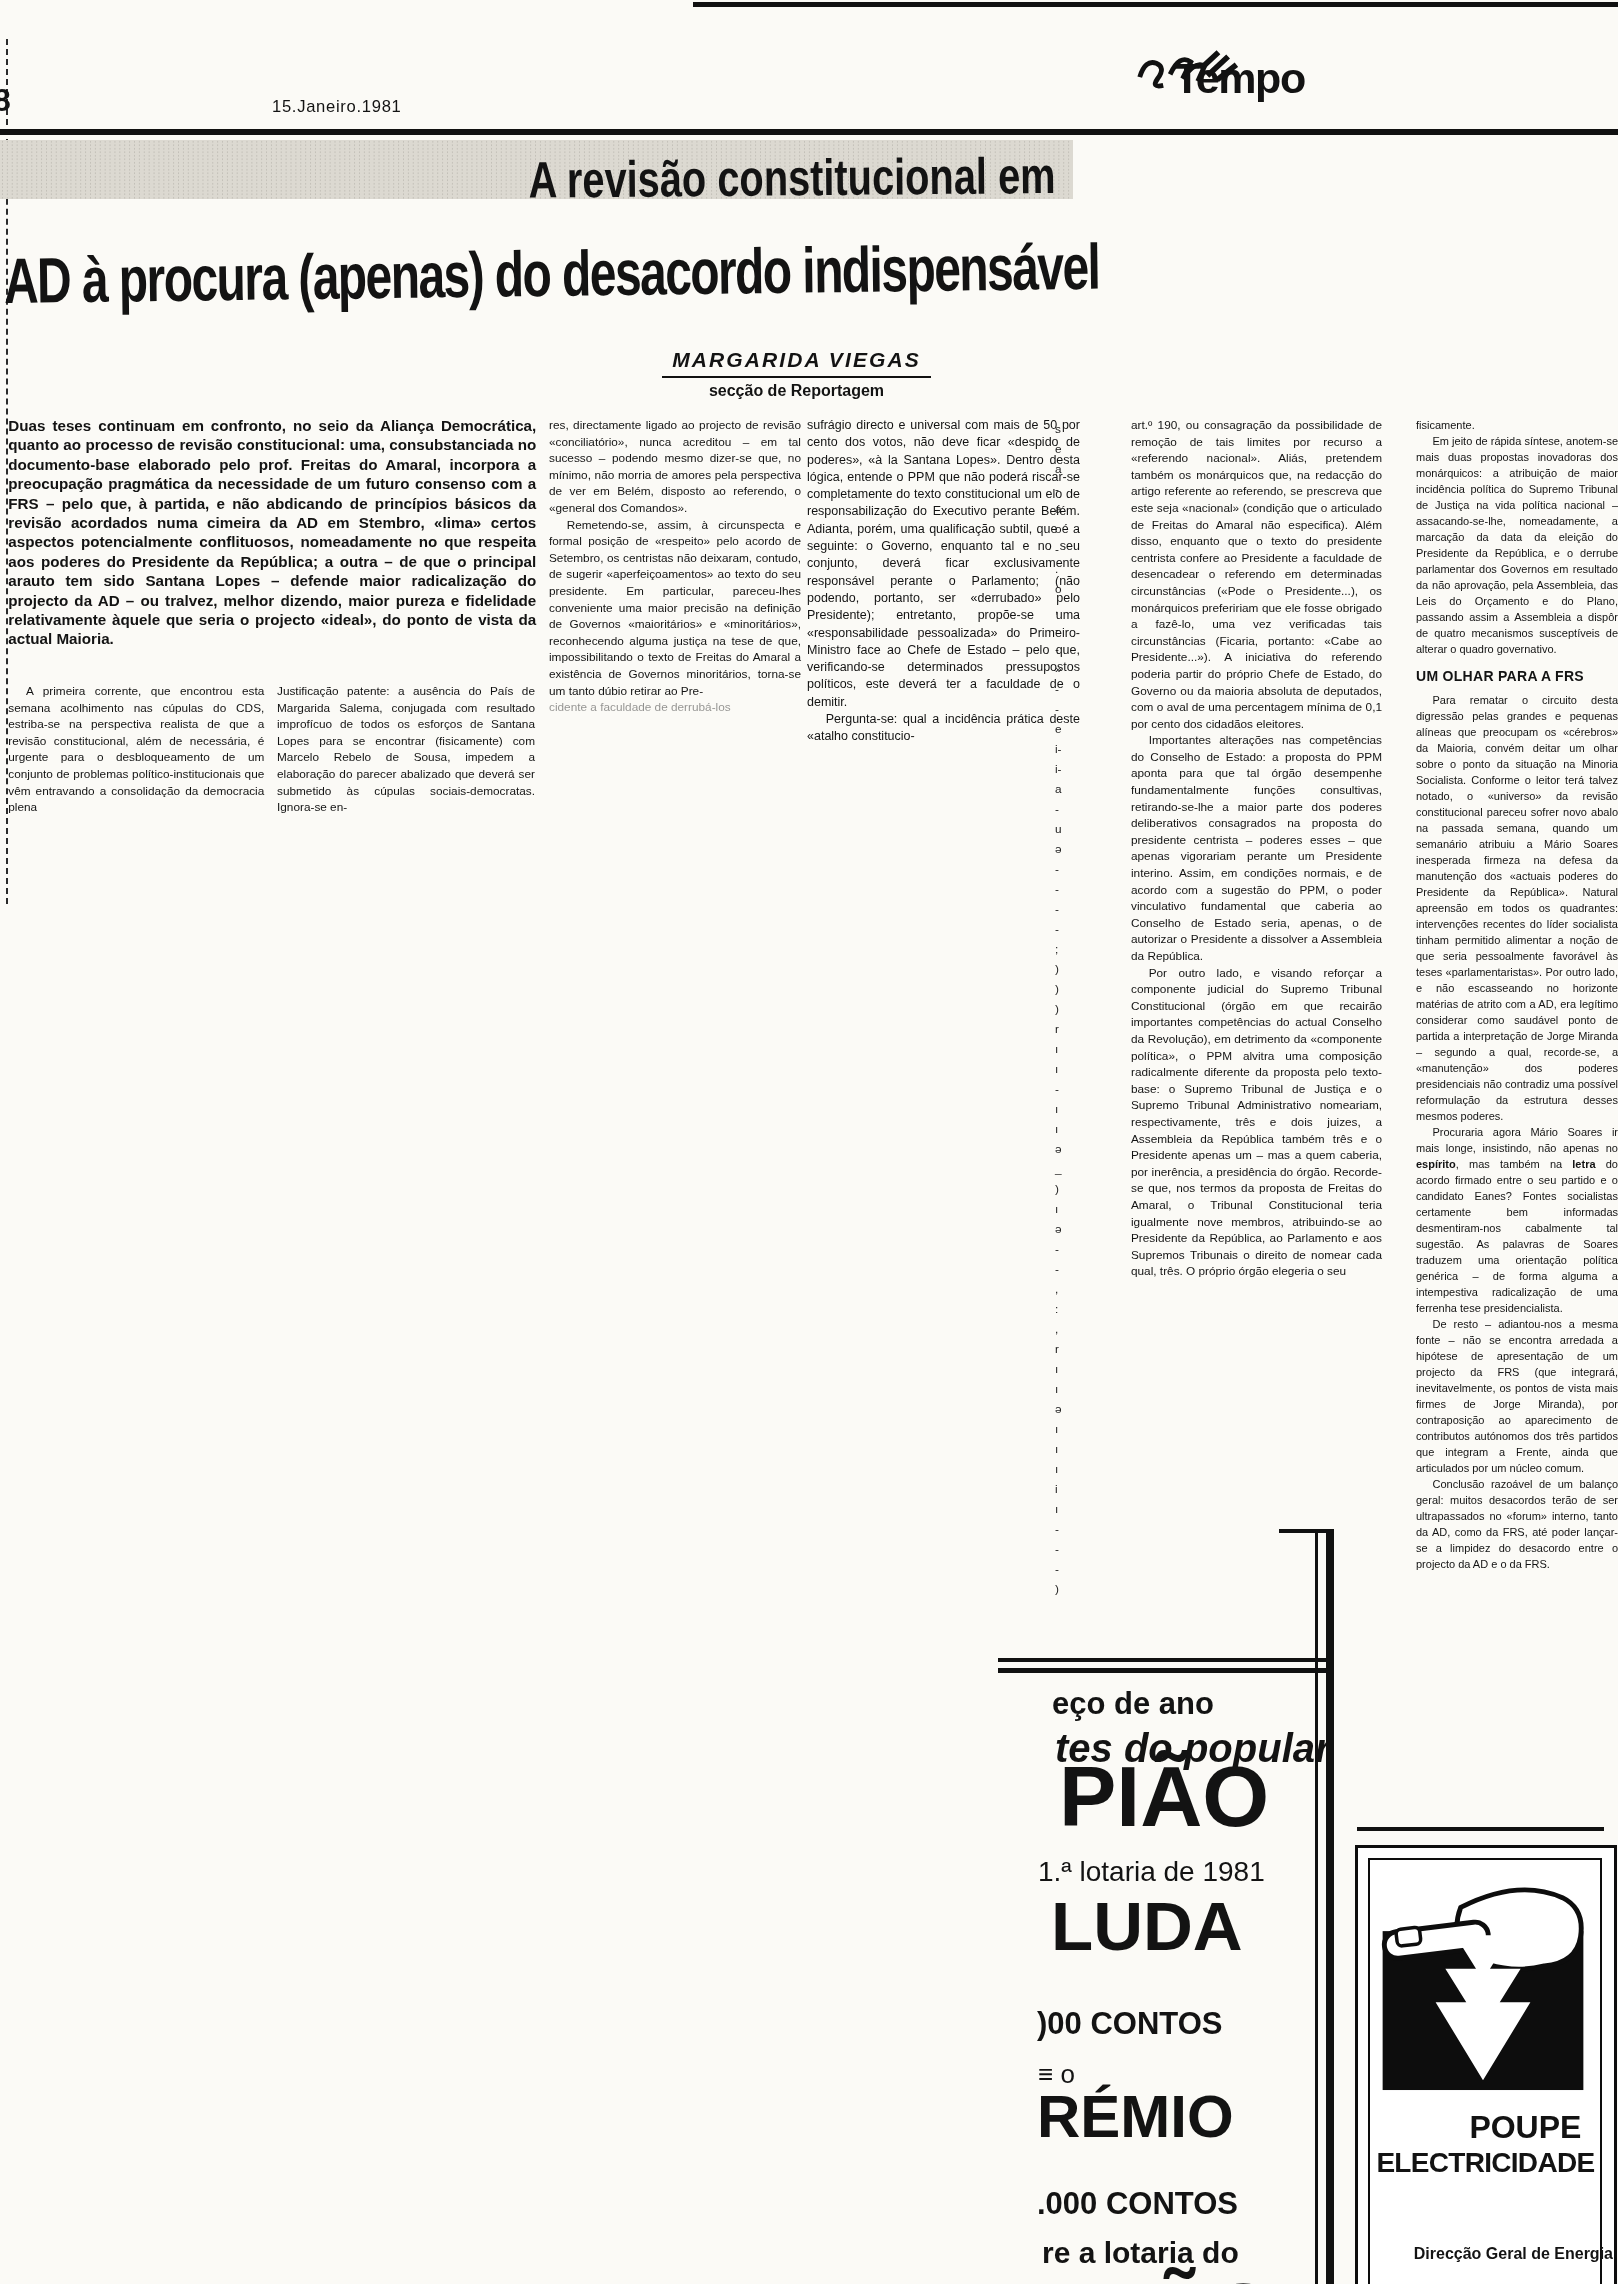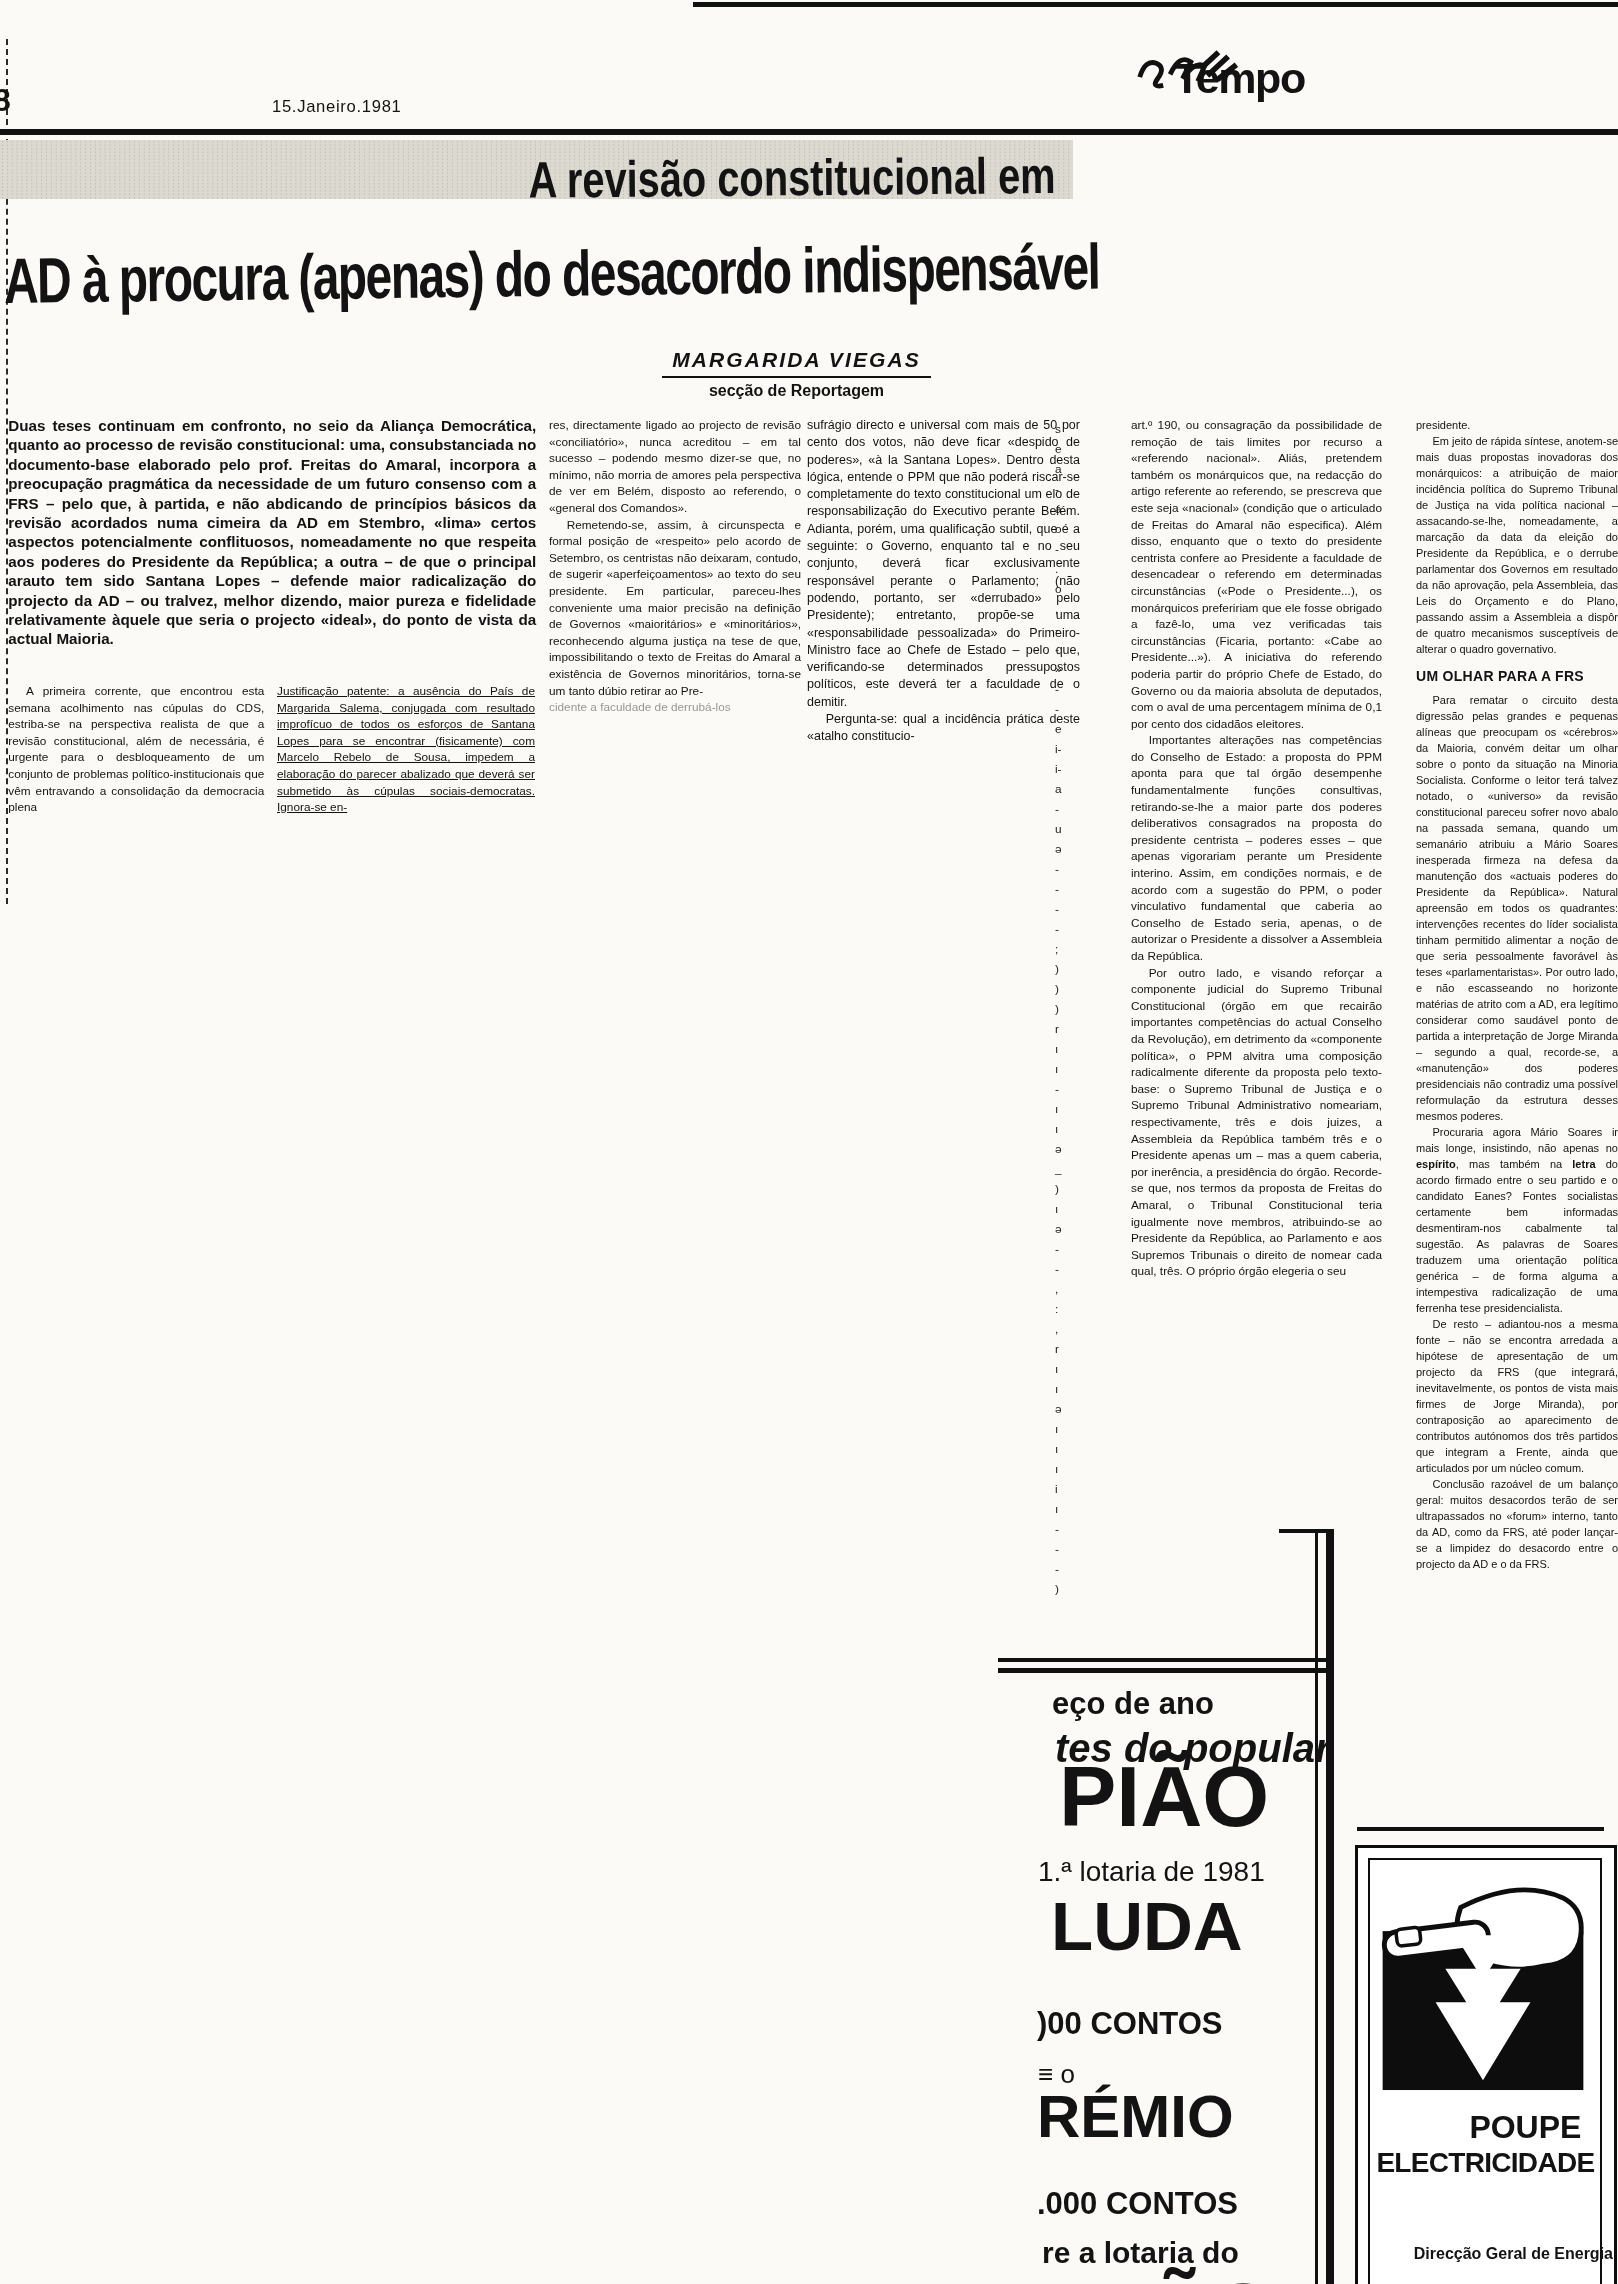--- a/index.html
+++ b/index.html
@@ -24,21 +24,21 @@
   #byline .name{display:inline-block;font-size:21px;font-style:italic;font-weight:600;letter-spacing:2.1px;
           padding:0 9.7px 3.5px;border-bottom:2.1px solid #111;}
   #byline .sect{margin-top:4.2px;font-size:16px;font-weight:bold;}
   
   .col{position:absolute;text-align:justify;font-size:11.8px;line-height:16.6px;}
   .col p{margin:0;text-indent:1.5em;}
   .col p.cont{text-indent:0;}
   .col p.faded{opacity:.45;}
   #lede{left:8.3px;top:416px;width:528px;font-size:15.2px;line-height:19.4px;font-weight:bold;text-align:justify;}
   #col1{left:8.3px;top:683px;width:256px;}
-  #col2{left:277px;top:683px;width:258px;text-decoration:underline;}
+  #col2{left:277px;top:683px;width:258px;}
   #col3{left:549px;top:417px;width:252px;}
   #col4{left:807px;top:417px;width:273px;font-size:12.5px;line-height:17.3px;}
   #col5{left:1131px;top:417px;width:251px;}
   #col6{left:1416px;top:417px;width:202px;font-size:11px;line-height:16px;}
   #col6 .sub{font-size:14px;font-weight:bold;text-indent:0;margin:11px 0 8.3px;letter-spacing:0.3px;text-align:left;}
   
   #left-dash{left:5.5px;top:39px;height:865px;width:0;border-left:2.1px dashed #2a2a2a;}
   #strip{left:1055px;top:419px;width:28px;font-size:11.8px;line-height:20px;white-space:pre-line;color:#1c1c1c;}
   
   #lottery{left:998px;top:1658px;width:330px;height:652px;}
@@ -102,21 +102,21 @@
   <div class="col" id="col4">
     <p class="cont">sufrágio directo e universal com mais de 50 por cento dos votos, não deve ficar «despido de poderes», «à la Santana Lopes». Dentro desta lógica, entende o PPM que não poderá riscar-se completamente do texto constitucional um elo de responsabilização do Executivo perante Belém. Adianta, porém, uma qualificação subtil, que é a seguinte: o Governo, enquanto tal e no seu conjunto, deverá ficar exclusivamente responsável perante o Parlamento; (não podendo, portanto, ser «derrubado» pelo Presidente); entretanto, propõe-se uma «responsabilidade pessoalizada» do Primeiro-Ministro face ao Chefe de Estado – pelo que, verificando-se determinados pressupostos políticos, este deverá ter a faculdade de o demitir.</p>
     <p>Pergunta-se: qual a incidência prática deste «atalho constitucio-</p>
   </div>
   <div class="col" id="col5">
     <p class="cont">art.º 190, ou consagração da possibilidade de remoção de tais limites por recurso a «referendo nacional». Aliás, pretendem também os monárquicos que, na redacção do artigo referente ao referendo, se prescreva que este seja «nacional» (condição que o articulado de Freitas do Amaral não especifica). Além disso, enquanto que o texto do presidente centrista confere ao Presidente a faculdade de desencadear o referendo em determinadas circunstâncias («Pode o Presidente...), os monárquicos prefeririam que ele fosse obrigado a fazê-lo, uma vez verificadas tais circunstâncias (Ficaria, portanto: «Cabe ao Presidente...»). A iniciativa do referendo poderia partir do próprio Chefe de Estado, do Governo ou da maioria absoluta de deputados, com o aval de uma percentagem mínima de 0,1 por cento dos cidadãos eleitores.</p>
     <p>Importantes alterações nas competências do Conselho de Estado: a proposta do PPM aponta para que tal órgão desempenhe fundamentalmente funções consultivas, retirando-se-lhe a maior parte dos poderes deliberativos consagrados na proposta do presidente centrista – poderes esses – que apenas vigorariam perante um Presidente interino. Assim, em condições normais, e de acordo com a sugestão do PPM, o poder vinculativo fundamental que caberia ao Conselho de Estado seria, apenas, o de autorizar o Presidente a dissolver a Assembleia da República.</p>
     <p>Por outro lado, e visando reforçar a componente judicial do Supremo Tribunal Constitucional (órgão em que recairão importantes competências do actual Conselho da Revolução), em detrimento da «componente política», o PPM alvitra uma composição radicalmente diferente da proposta pelo texto-base: o Supremo Tribunal de Justiça e o Supremo Tribunal Administrativo nomeariam, respectivamente, três e dois juizes, a Assembleia da República também três e o Presidente apenas um – mas a quem caberia, por inerência, a presidência do órgão. Recorde-se que, nos termos da proposta de Freitas do Amaral, o Tribunal Constitucional teria igualmente nove membros, atribuindo-se ao Presidente da República, ao Parlamento e aos Supremos Tribunais o direito de nomear cada qual, três. O próprio órgão elegeria o seu</p>
   </div>
   <div class="col" id="col6">
-    <p class="cont">presidente.</p>
+    <p class="cont">fisicamente.</p>
     <p>Em jeito de rápida síntese, anotem-se mais duas propostas inovadoras dos monárquicos: a atribuição de maior incidência política do Supremo Tribunal de Justiça na vida política nacional – assacando-se-lhe, nomeadamente, a marcação da data da eleição do Presidente da República, e o derrube parlamentar dos Governos em resultado da não aprovação, pela Assembleia, das Leis do Orçamento e do Plano, passando assim a Assembleia a dispôr de quatro mecanismos susceptíveis de alterar o quadro governativo.</p>
     <p class="sub">UM OLHAR PARA A FRS</p>
     <p>Para rematar o circuito desta digressão pelas grandes e pequenas alíneas que preocupam os «cérebros» da Maioria, convém deitar um olhar sobre o ponto da situação na Minoria Socialista. Conforme o leitor terá talvez notado, o «universo» da revisão constitucional pareceu sofrer novo abalo na passada semana, quando um semanário atribuiu a Mário Soares inesperada firmeza na defesa da manutenção dos «actuais poderes do Presidente da República». Natural apreensão em todos os quadrantes: intervenções recentes do líder socialista tinham permitido alimentar a noção de que seria pessoalmente favorável às teses «parlamentaristas». Por outro lado, e não escasseando no horizonte matérias de atrito com a AD, era legítimo considerar como saudável ponto de partida a interpretação de Jorge Miranda – segundo a qual, recorde-se, a «manutenção» dos poderes presidenciais não contradiz uma possível reformulação da estrutura desses mesmos poderes.</p>
     <p><span>Procuraria agora Mário Soares ir mais longe, insistindo, não apenas no </span><span style="font-weight: bold;">espírito</span><span>, mas também na </span><span style="font-weight: bold;">letra</span><span> do acordo firmado entre o seu partido e o candidato Eanes? Fontes socialistas certamente bem informadas desmentiram-nos cabalmente tal sugestão. As palavras de Soares traduzem uma orientação política genérica – de forma alguma a intempestiva radicalização de uma ferrenha tese presidencialista.</span></p>
     <p>De resto – adiantou-nos a mesma fonte – não se encontra arredada a hipótese de apresentação de um projecto da FRS (que integrará, inevitavelmente, os pontos de vista mais firmes de Jorge Miranda), por contraposição ao aparecimento de contributos autónomos dos três partidos que integram a Frente, ainda que articulados por um núcleo comum.</p>
     <p>Conclusão razoável de um balanço geral: muitos desacordos terão de ser ultrapassados no «forum» interno, tanto da AD, como da FRS, até poder lançar-se a limpidez do desacordo entre o projecto da AD e o da FRS.</p>
   </div>
 
   <div class="abs" id="strip">s
 e

